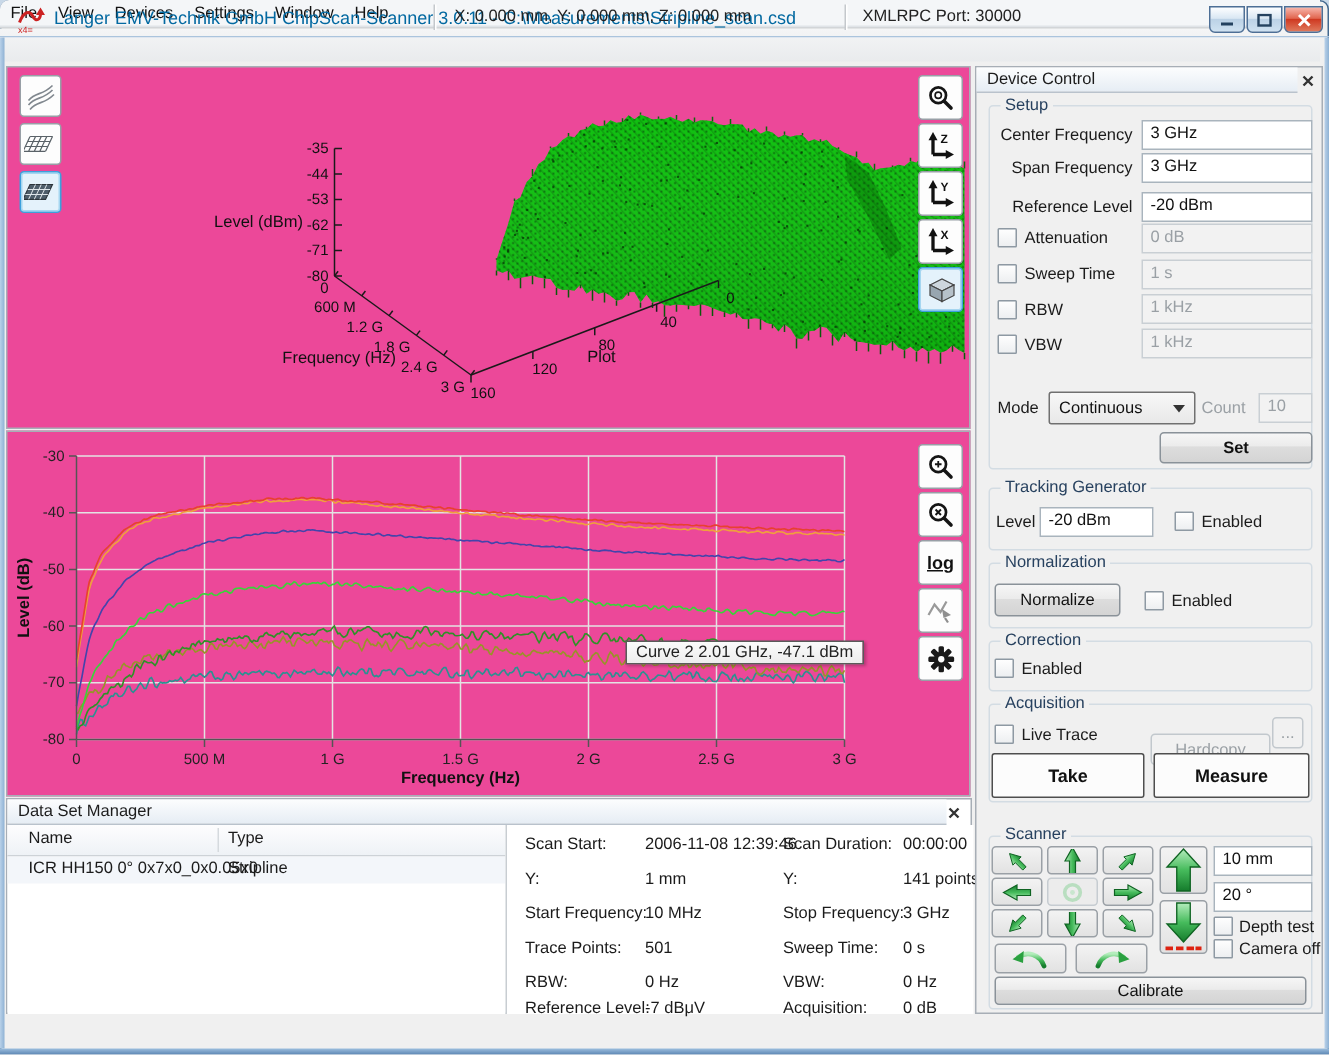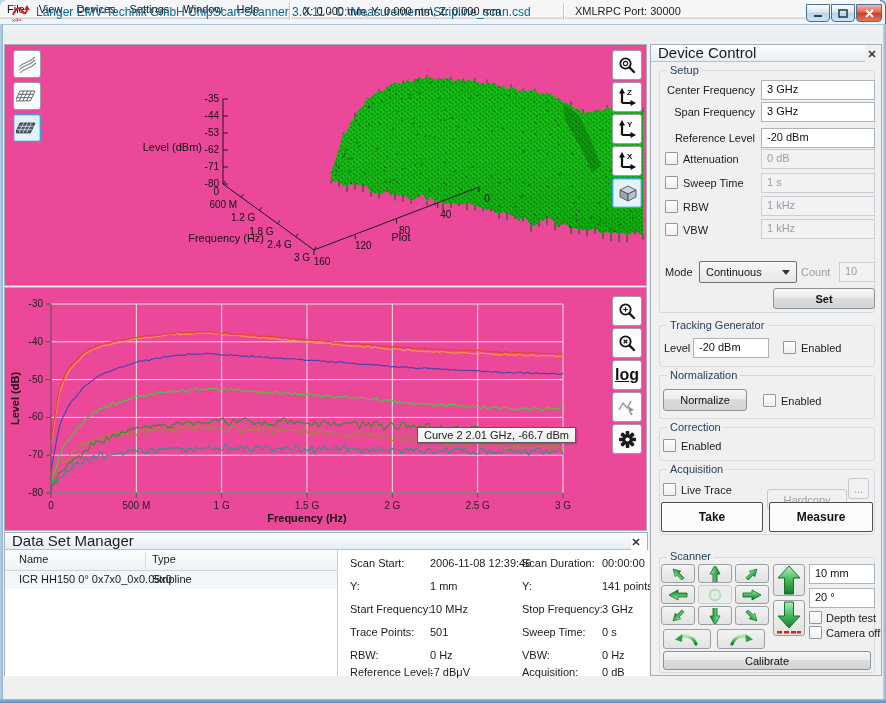--- a/index.html
+++ b/index.html
@@ -6,26 +6,26 @@
   #win{position:relative;width:886px;height:703px;background:#f0f0f0;border-radius:6px 6px 0 0;overflow:hidden;box-shadow:inset 0 0 0 1px #42688f;}
   .abs{position:absolute;}
   .titlebar{left:0;top:0;width:886px;height:25px;background:linear-gradient(#f4f9fd,#dcc? 0,#dce9f5 60%,#cfe0f0);border-radius:6px 6px 0 0;border-bottom:1px solid #aac4dd;box-sizing:border-box;}
   .title-text{left:36px;top:5px;font-size:12px;color:#0369a1;white-space:nowrap;text-align:right;}
   .frame{background:linear-gradient(90deg,#b9d1e9,#8fb2d4);}
   .winbtn{top:4px;height:18px;border-radius:0 0 4px 4px;border:1px solid #4d6f96;box-sizing:border-box;display:flex;align-items:center;justify-content:center;background:linear-gradient(#fdfeff,#d9e7f3 45%,#bcd2e6 50%,#cfe2f1);}
   .winbtn.close{background:linear-gradient(#f7b6ab,#e1664f 45%,#cf3a22 50%,#e07a5d);}
   .menubar{left:3px;top:25px;width:880px;height:18px;background:#f4f6f8;border-bottom:1px solid #e0e4e8;display:flex;align-items:center;box-sizing:border-box;}
   .menuitem{font-size:11px;color:#111;padding:1px 7px;white-space:nowrap;}
   .panel{position:absolute;background:#ec4899;border:1px solid #a7aeb6;box-sizing:border-box;}
-  .phdr{position:absolute;left:0;top:0;right:16px;height:17px;background:linear-gradient(#fcfdfe,#e6edf4);border-bottom:1px solid #b9c2cc;font-size:15px;color:#1c1c1c;padding-left:7px;line-height:16px;box-sizing:border-box;}
+  .phdr{position:absolute;left:0;top:0;right:16px;height:17px;background:linear-gradient(#fcfdfe,#e6edf4);border-bottom:1px solid #b9c2cc;font-size:11px;color:#1c1c1c;padding-left:7px;line-height:16px;box-sizing:border-box;}
   .closex{position:absolute;width:14px;height:13px;display:flex;align-items:center;justify-content:center;}
   .tool{position:absolute;width:30px;height:30px;background:#fdfdfd;border:1px solid #989fa6;border-radius:3px;display:flex;align-items:center;justify-content:center;box-sizing:border-box;}
   .tool28{width:28px;height:28px;}
   .tool.sel{border-color:#3da0dc;background:#e4f2fb;box-shadow:inset 0 0 0 1px #a5d6f0;}
-  .logbtn{font-size:16px;font-weight:bold;color:#111;text-decoration:underline;}
+  .logbtn{font-size:12px;font-weight:bold;color:#111;text-decoration:underline;}
   .tooltip{position:absolute;border:1px solid #5a5a5a;background:linear-gradient(#fbfbfb,#ededed);font-size:11px;color:#222;padding:1px 6px;white-space:nowrap;box-shadow:1px 1px 2px rgba(0,0,0,.25);}
   .gb{position:absolute;border:1px solid #d3dce3;border-radius:3px;box-sizing:border-box;}
   .gb-leg{position:absolute;font-size:11px;color:#27415f;background:#f0f0f0;padding:0 3px;white-space:nowrap;}
   .lbl{position:absolute;font-size:11px;color:#1b1b1b;white-space:nowrap;}
   .lbl.dis{color:#9aa0a5;}
   .rlbl{position:absolute;font-size:11px;color:#1b1b1b;text-align:right;white-space:nowrap;}
   .tin{position:absolute;border:1px solid #a9b4bd;background:#fff;font-size:11px;color:#111;padding:2px 0 0 5px;box-sizing:border-box;height:20px;white-space:nowrap;overflow:hidden;}
   .tin.dis{background:#f2f2f2;color:#9aa0a5;border-color:#c9cfd4;}
   .cb{position:absolute;width:13px;height:13px;background:linear-gradient(#fefefe,#edeff1);border:1px solid #8e99a3;border-radius:1px;box-sizing:border-box;}
   .btn{position:absolute;display:flex;align-items:center;justify-content:center;background:linear-gradient(#f6f6f6,#ebebeb 45%,#dddddd 46%,#d4d4d4);border:1px solid #8a9299;border-radius:3px;font-size:11px;color:#111;box-sizing:border-box;}
@@ -485,21 +485,21 @@
         <text x="302" y="221" font-size="10" fill="#222" text-anchor="middle">1.5 G</text>
         <line x1="387.3333333333333" y1="205" x2="387.3333333333333" y2="210" stroke="#555"></line>
         <text x="387.3333333333333" y="221" font-size="10" fill="#222" text-anchor="middle">2 G</text>
         <line x1="472.6666666666667" y1="205" x2="472.6666666666667" y2="210" stroke="#555"></line>
         <text x="472.6666666666667" y="221" font-size="10" fill="#222" text-anchor="middle">2.5 G</text>
         <line x1="558" y1="205" x2="558" y2="210" stroke="#555"></line>
         <text x="558" y="221" font-size="10" fill="#222" text-anchor="middle">3 G</text>
         <text x="302" y="234" font-size="11" font-weight="bold" fill="#111" text-anchor="middle">Frequency (Hz)</text>
         <text x="14" y="110.5" font-size="11" font-weight="bold" fill="#111" text-anchor="middle" transform="rotate(-90 14 110.5)">Level (dB)</text>
       </svg>
-    <div class="tooltip" style="left:412px;top:139px">Curve 2  2.01 GHz, -66.7 dBm</div>
+    <div class="tooltip" style="left:412px;top:139px">Curve 2  2.01 GHz, -47.1 dBm</div>
     <div class="tool" style="left:607px;top:8px">
       <svg width="20" height="20">
           <circle cx="8.5" cy="8.5" r="5.2" fill="none" stroke="#151515" stroke-width="1.8"></circle>
           <path d="M8.5,6.3 V10.7 M6.3,8.5 H10.7" stroke="#151515" stroke-width="1.2"></path>
           <path d="M12.5,12.5 L17,17" stroke="#151515" stroke-width="2.4" stroke-linecap="round"></path>
         </svg>
     </div>
     <div class="tool" style="left:607px;top:40px">
       <svg width="20" height="20">
           <circle cx="8.5" cy="8.5" r="5.2" fill="none" stroke="#151515" stroke-width="1.8"></circle>

